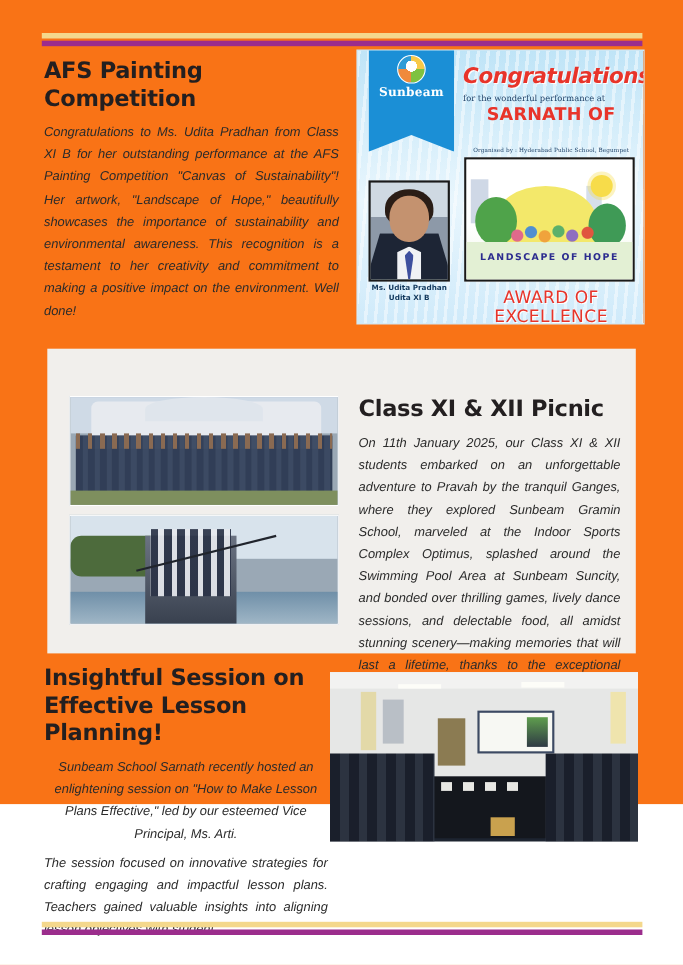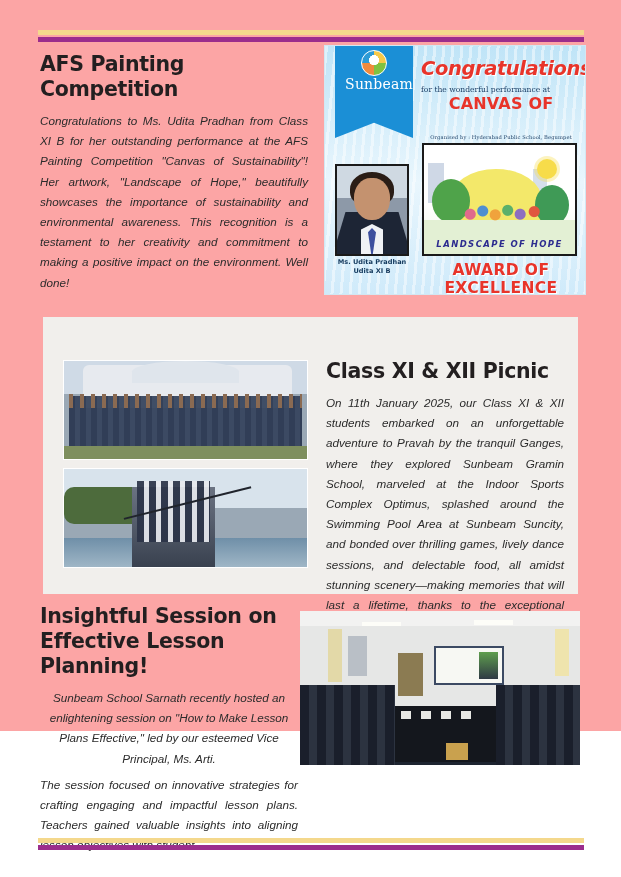--- a/index.html
+++ b/index.html
@@ -9,21 +9,21 @@
     height: 877px;
     background: #ffffff;
     font-family: "Liberation Sans", sans-serif;
     overflow: hidden;
   }
 
   .page {
     position: relative;
     width: 621px;
     height: 731px;
-    background: #fca5a5;
+    background: #f97316;
   }
 
   
   .rule-wrap { position: absolute; left: 38px; width: 546px; }
   .rule-gold   { height: 5px;  background: #f4d88c; }
   .rule-purple { height: 5px;  background: #9b2d8c; margin-top: 2px; }
   .rule-top    { top: 30px; }
   .rule-bottom { top: 838px; }
 
   
@@ -76,23 +76,22 @@
   .ribbon .crest {
     width: 26px; height: 26px; margin: 2px auto 1px;
     border-radius: 50%;
     background:
       radial-gradient(circle at 50% 38%, #fff 0 26%, rgba(255,255,255,0) 27%),
       conic-gradient(#f7c948 0 25%, #7fc241 0 50%, #f08a3c 0 75%, #2e9bd6 0 100%);
     border: 1.5px solid #ffffff;
   }
   .ribbon .sb-name {
     font-family: "DejaVu Serif", serif;
-    font-size: 14px; font-weight: 400; line-height: 14px;
+    font-size: 11px; font-weight: 700; line-height: 14px;
     letter-spacing: .2px;
-    text-align: right;
   }
   .ribbon .sb-sub  { font-size: 8px; font-weight: 700; letter-spacing: 1.1px; line-height: 11px; margin-top: 44px;}
   .ribbon .sb-city { font-size: 5.5px; letter-spacing: .6px; line-height: 9px;}
 
   .p-congrats {
     position: absolute; left: 96px; top: 12px; width: 160px;
     text-align: center;
     font-family: "DejaVu Sans", sans-serif;
     font-weight: 700; font-style: italic;
     font-size: 19.5px; line-height: 21px;
@@ -144,23 +143,23 @@
   .p-art .people { position:absolute; left:40px; top:50px; width:78px; height:32px;
     background:
       radial-gradient(circle at 8% 60%, #e06a8b 0 5px, transparent 6px),
       radial-gradient(circle at 24% 50%, #4f8fd0 0 5px, transparent 6px),
       radial-gradient(circle at 40% 62%, #f0a33c 0 5px, transparent 6px),
       radial-gradient(circle at 56% 48%, #5bb06a 0 5px, transparent 6px),
       radial-gradient(circle at 72% 60%, #8e6fc0 0 5px, transparent 6px),
       radial-gradient(circle at 90% 52%, #e0563f 0 5px, transparent 6px);
   }
   .p-art .caption {
-    position:absolute; left:0; right:0; bottom:5px; text-align:center;
+    position:absolute; left:0; right:0; bottom:15px; text-align:center;
     font-family:"DejaVu Sans", sans-serif; font-weight:700; font-size:8.5px;
-    color:#2c2c8f; letter-spacing:1.4px;font-style:italic;
+    color:#2c2c8f; letter-spacing:1.4px;
   }
   .p-photo {
     position: absolute; left: 10px; top: 118px;
     width: 74px; height: 92px;
     border: 2px solid #1a1a1a;
     background: linear-gradient(#cfd9e2 0 36%, #8d99a8 36% 100%);
     overflow: hidden;
   }
   .p-photo .face { position:absolute; left:50%; top:12px; transform:translateX(-50%);
     width:36px; height:42px; border-radius:46% 46% 48% 48%; background:#c4926f;}
@@ -178,21 +177,21 @@
     position: absolute; left: 6px; top: 212px; width: 82px;
     text-align: center;
     font-family: "DejaVu Sans", sans-serif;
     font-weight: 700; font-size: 6.6px; line-height: 9px;
     color: #143a5e;
   }
   .p-award {
     position: absolute; left: 92px; top: 215px; width: 168px;
     text-align: center;
     font-family: "DejaVu Sans", sans-serif;
-    font-weight: 700; font-size: 15.5px;
+    font-weight: 400; font-size: 15.5px;
     color: #e8342a; letter-spacing: .4px;
     text-shadow: 1px 1px 0 #ffffff;
   }
 
   
   .panel2 {
     position: absolute;
     left: 43px; top: 317px;
     width: 535px; height: 277px;
     background: #f1efec;
@@ -301,21 +300,21 @@
     <div class="ribbon">
       <div class="crest"></div>
       <div class="sb-name">Sunbeam</div>
       <div class="sb-sub">SARNATH</div>
       <div class="sb-city">Varanasi</div>
     </div>
 
     <div class="p-congrats">Congratulations!</div>
     <div class="p-forperf">for the wonderful performance at</div>
     <div class="p-event">
-      <span>CANVAS OF</span><br>
+      <span>SARNATH OF</span><br>
     </div>
     <div class="p-org">Organised by : Hyderabad Public School, Begumpet</div>
 
     <div class="p-art">
       <div class="sky"></div>
       <div class="bldg1"></div>
       <div class="bldg2"></div>
       <div class="hill"></div>
       <div class="sun"></div>
       <div class="treeL"></div>

